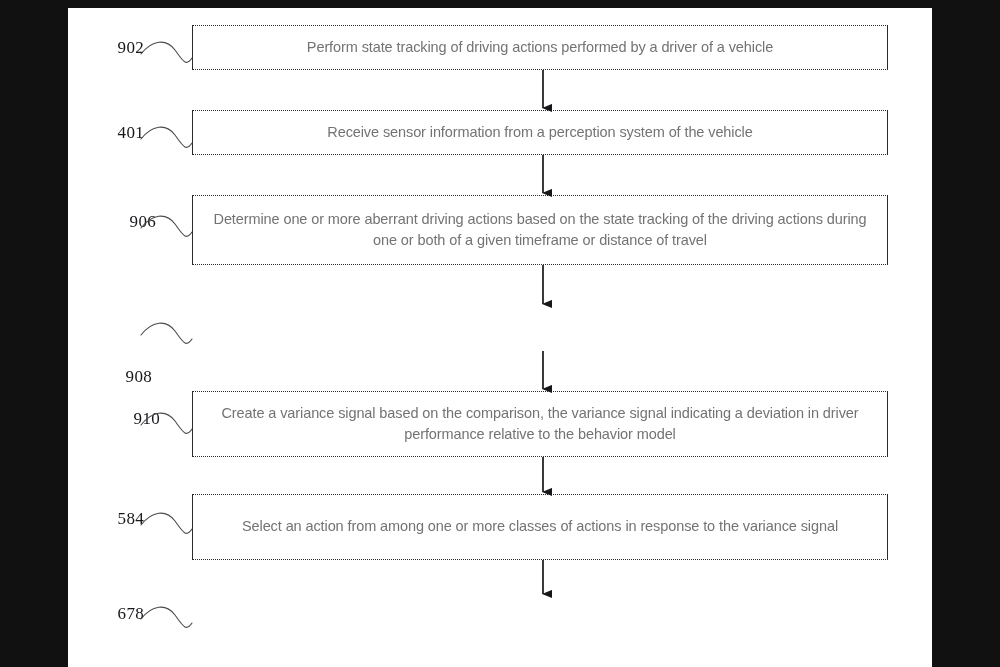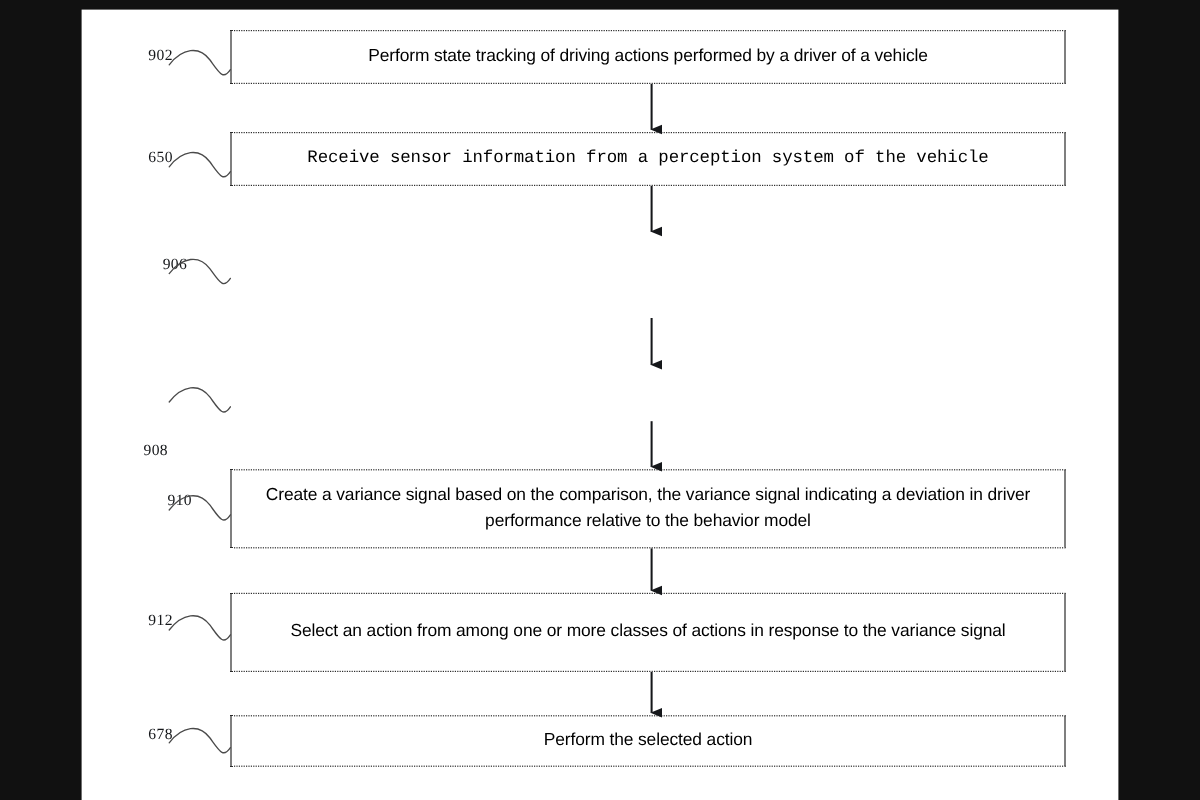--- a/index.html
+++ b/index.html
@@ -47,78 +47,78 @@
     width: 696px;
     box-sizing: border-box;
     background: #ffffff;
     border: 1px dotted #2b2b2b;
     border-left: 1.5px solid #2b2b2b;
     border-right: 1.5px solid #2b2b2b;
     display: flex;
     align-items: center;
     justify-content: center;
     text-align: center;
-    color: #000000;
+    color: #737373;
     font-size: 14.5px;
     line-height: 1.45;
     letter-spacing: -0.1px;
     padding: 0 16px;
   }
   .step-box .step-text {
     display: block;
     width: 100%;
   }
 
   
   .ref-num {
     position: absolute;
     width: 56px;
     text-align: right;
     color: #15171a;
-    font-size: 13px;
+    font-size: 17px;
     letter-spacing: 0.3px;
     font-family: "Liberation Serif", serif;
     font-weight: 400;
   }
 </style>
 </head>
 <body>
 
 <div id="figure-root">
 
   <div id="sheet"></div>
 
   <div class="step-box" style="top:25px;height:45px;">
     <span class="step-text">Perform state tracking of driving actions performed by a driver of a vehicle</span>
   </div>
 
-  <div class="step-box" style="top:110px;height:45px;font-family:Liberation Mono, monospace;">
+  <div class="step-box" style="top:110px;height:45px;">
     <span class="step-text">Receive sensor information from a perception system of the vehicle</span>
   </div>
 
+  <div class="step-box" style="top:195px;height:70px;">
+    <span class="step-text">Determine one or more aberrant driving actions based on the state tracking of the driving actions during one or both of a given timeframe or distance of travel</span>
+  </div>
 
 
   <div class="step-box" style="top:494px;height:66px;">
     <span class="step-text">Select an action from among one or more classes of actions in response to the variance signal</span>
   </div>
 
   <div class="step-box" style="top:391px;height:66px;">
     <span class="step-text">Create a variance signal based on the comparison, the variance signal indicating a deviation in driver performance relative to the behavior model</span>
   </div>
 
-  <div class="step-box" style="top:596px;height:43px;">
-    <span class="step-text">Perform the selected action</span>
-  </div>
 
   <div class="ref-num" style="left:88px;top:38px;">902</div>
-  <div class="ref-num" style="left:88px;top:123px;">650</div>
+  <div class="ref-num" style="left:88px;top:123px;">401</div>
   <div class="ref-num" style="left:100px;top:212px;">906</div>
-  <div class="ref-num" style="left:84px;top:319px;margin-top:48px;">908</div>
+  <div class="ref-num" style="left:96px;top:319px;margin-top:48px;">908</div>
   <div class="ref-num" style="left:104px;top:409px;">910</div>
-  <div class="ref-num" style="left:88px;top:509px;">912</div>
+  <div class="ref-num" style="left:88px;top:509px;">584</div>
   <div class="ref-num" style="left:88px;top:604px;">678</div>
 
   <svg id="overlay" viewBox="0 0 1000 667">
     <defs>
       <marker id="arrowhead" markerWidth="9" markerHeight="10" refX="4.5" refY="9" orient="auto" markerUnits="userSpaceOnUse">
         <path d="M 0.4 0 L 8.6 0 L 4.5 10 Z" fill="#15171a"></path>
       </marker>
     </defs>
 
     <g fill="none" stroke="#4a4a4a" stroke-width="1.1" stroke-linecap="round">

